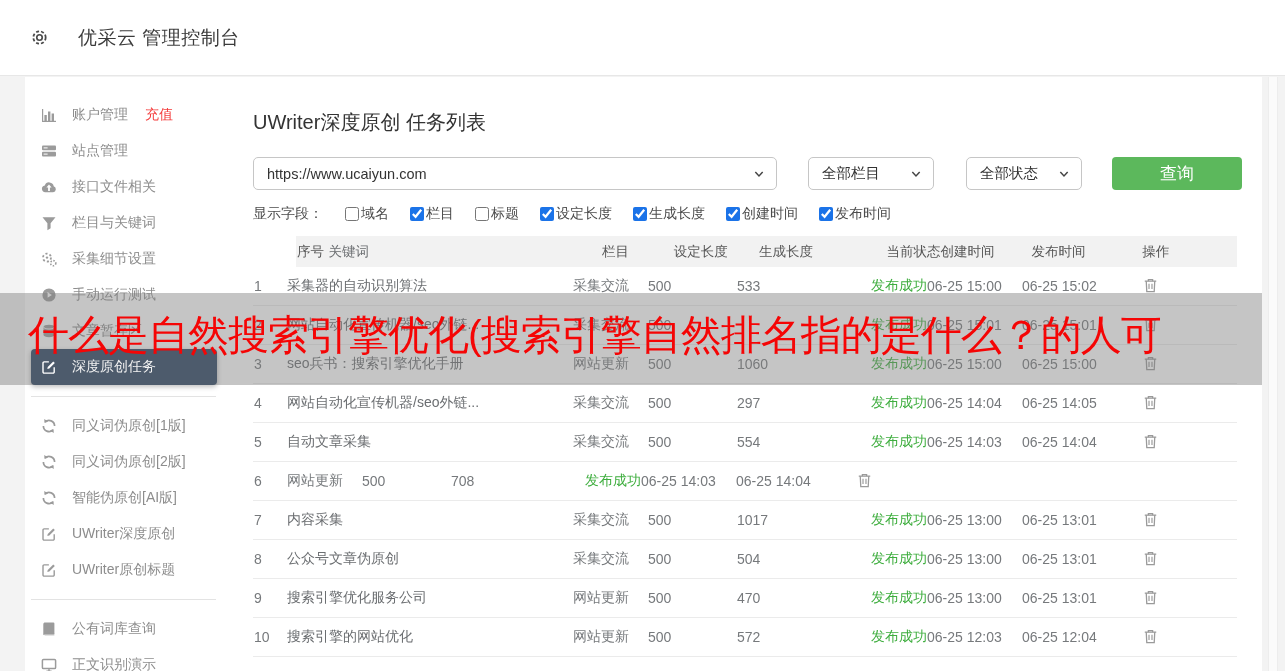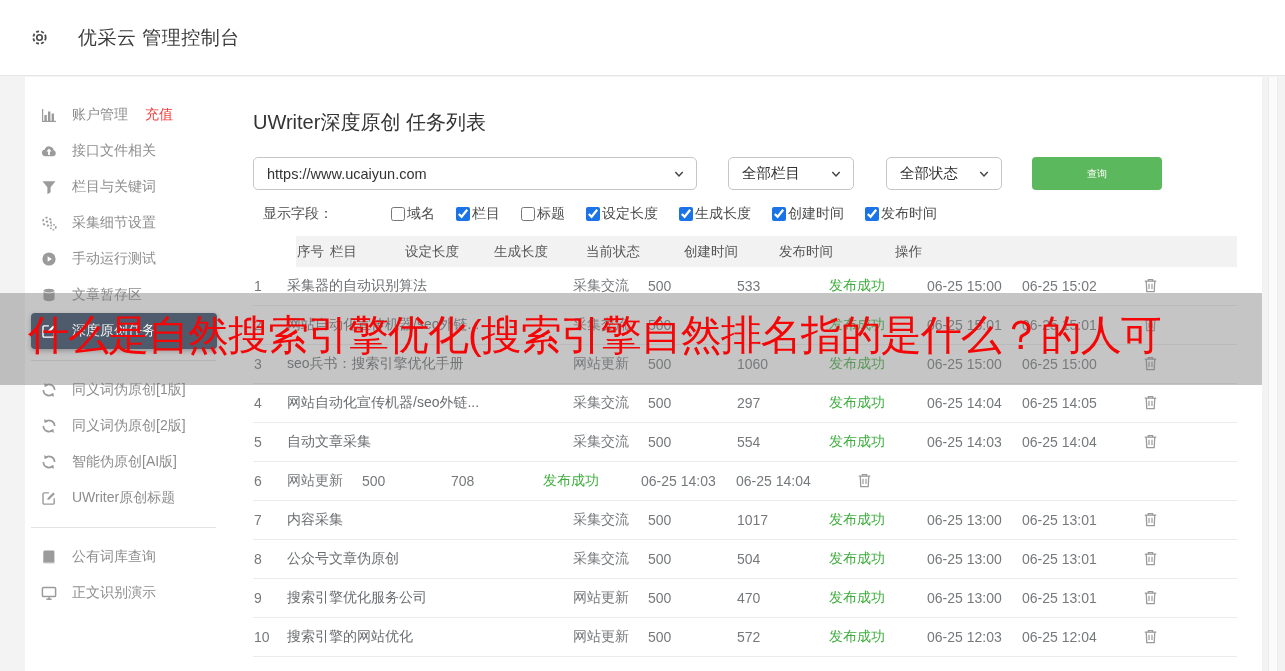--- a/index.html
+++ b/index.html
@@ -54,31 +54,31 @@
   .content { position:absolute; top:0; left:228px; width:1009px; }
   .page-title { position:absolute; top:32px; left:0; font-size:20px; font-weight:400; color:#333; }
 
   .filter-row { position:absolute; top:80px; left:0; display:flex; }
   .sel {
     height:33px; border:1px solid #c6c6c6; border-radius:5px; background:#fff;
     display:flex; align-items:center; justify-content:space-between;
     padding:0 10px 0 13px; font-size:14.5px; color:#333; cursor:pointer;
   }
   .sel .chev { color:#444; }
-  .sel-site { width:444px; margin-right:31px; }
+  .sel-site { width:524px; margin-right:31px; }
   .sel-cat  { width:126px; margin-right:32px;gap:12px; }
   .sel-stat { width:116px; margin-right:30px; }
   .query-btn {
     width:130px; height:33px; background:#5cb85c; border:none; border-radius:4px;
-    color:#fff; font-size:10px; cursor:pointer; font-family:inherit;
+    color:#fff; font-size:17px; cursor:pointer; font-family:inherit;
   }
 
   .fields-row {
-    position:absolute; top:128px; left:10px; display:flex; align-items:center;
-    font-size:14px; color:#4c4c4c;gap:36px;
+    position:absolute; top:128px; left:0; display:flex; align-items:center;
+    font-size:14px; color:#4c4c4c;
   }
   .fields-label { margin-right:22px; }
   .field-opt { display:flex; align-items:center; margin-right:21px; cursor:pointer; }
   .field-opt input {
     width:14px; height:14px; accent-color:#1b73e8; margin-right:2px; cursor:pointer;
   }
 
   
   .task-table { position:absolute; top:159px; left:0; width:984px; font-size:14px; }
   .t-head {
@@ -87,21 +87,21 @@
   }
   .t-row {
     display:flex; align-items:center; height:39px;
     border-bottom:1px solid #ebebeb; color:#76797c;
   }
   .c-no   { width:34px;  padding-left:1px; }
   .c-kw   { width:286px; overflow:hidden; white-space:nowrap; text-overflow:ellipsis; color:#6b6e71; }
   .c-cat  { width:75px;  }
   .c-set  { width:89px;  }
   .c-gen  { width:92px;  }
-  .c-stat { width:98px;  }
+  .c-stat { width:98px;text-align:right;  }
   .c-crt  { width:95px;  }
   .c-pub  { width:116px; }
   .c-act  { width:99px;  }
   .t-row .c-stat { color:#3fae3f; }
   .trash-btn {
     background:none; border:none; cursor:pointer; color:#9a9a9a; padding:2px; margin-left:2px;
   }
 
   
   .dim-band {
@@ -201,20 +201,29 @@
   <div class="side-item">
     <span class="sic">
       <svg class="ic" width="16" height="16">
             <use href="#i-bar-chart"></use>
           </svg>
     </span>
     <span>账户管理</span>
     <span class="badge">充值</span>
   </div>
 
+  <div class="side-item">
+    <span class="sic">
+      <svg class="ic" width="16" height="16">
+            <use href="#i-server"></use>
+          </svg>
+    </span>
+    <span>站点管理</span>
+
+  </div>
 
   <div class="side-item">
     <span class="sic">
       <svg class="ic" width="16" height="16">
             <use href="#i-cloud-upload"></use>
           </svg>
     </span>
     <span>接口文件相关</span>
 
   </div>
@@ -292,20 +301,29 @@
   <div class="side-item">
     <span class="sic">
       <svg class="ic" width="16" height="16">
             <use href="#i-refresh"></use>
           </svg>
     </span>
     <span>智能伪原创[AI版]</span>
 
   </div>
 
+  <div class="side-item">
+    <span class="sic">
+      <svg class="ic" width="16" height="16">
+            <use href="#i-edit"></use>
+          </svg>
+    </span>
+    <span>UWriter深度原创</span>
+
+  </div>
 
   <div class="side-item">
     <span class="sic">
       <svg class="ic" width="16" height="16">
             <use href="#i-edit"></use>
           </svg>
     </span>
     <span>UWriter原创标题</span>
 
   </div>
@@ -398,20 +416,21 @@
   <label class="field-opt">
     <input type="checkbox" checked="" style="">
     <span>发布时间</span>
   </label>
 </span>
     </div>
 
     <div class="task-table">
       <div class="t-head">
         <span class="c-no">序号</span>
+        <span class="c-kw">关键词</span>
         <span class="c-cat">栏目</span>
         <span class="c-set">设定长度</span>
         <span class="c-gen">生成长度</span>
         <span class="c-stat">当前状态</span>
         <span class="c-crt">创建时间</span>
         <span class="c-pub">发布时间</span>
         <span class="c-act">操作</span>
       </div>
       <div id="table-body">
   <div class="t-row">

